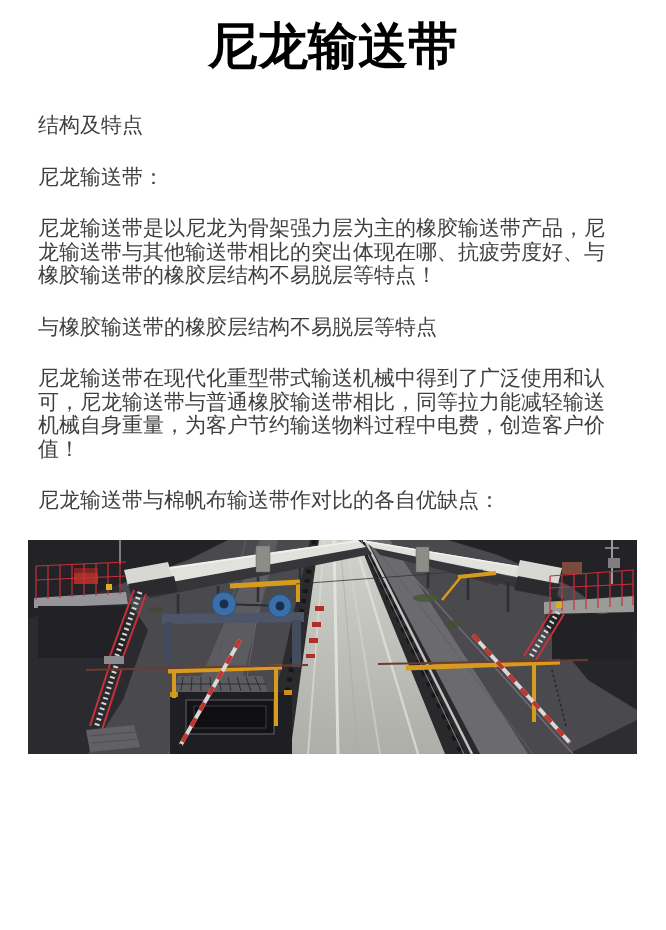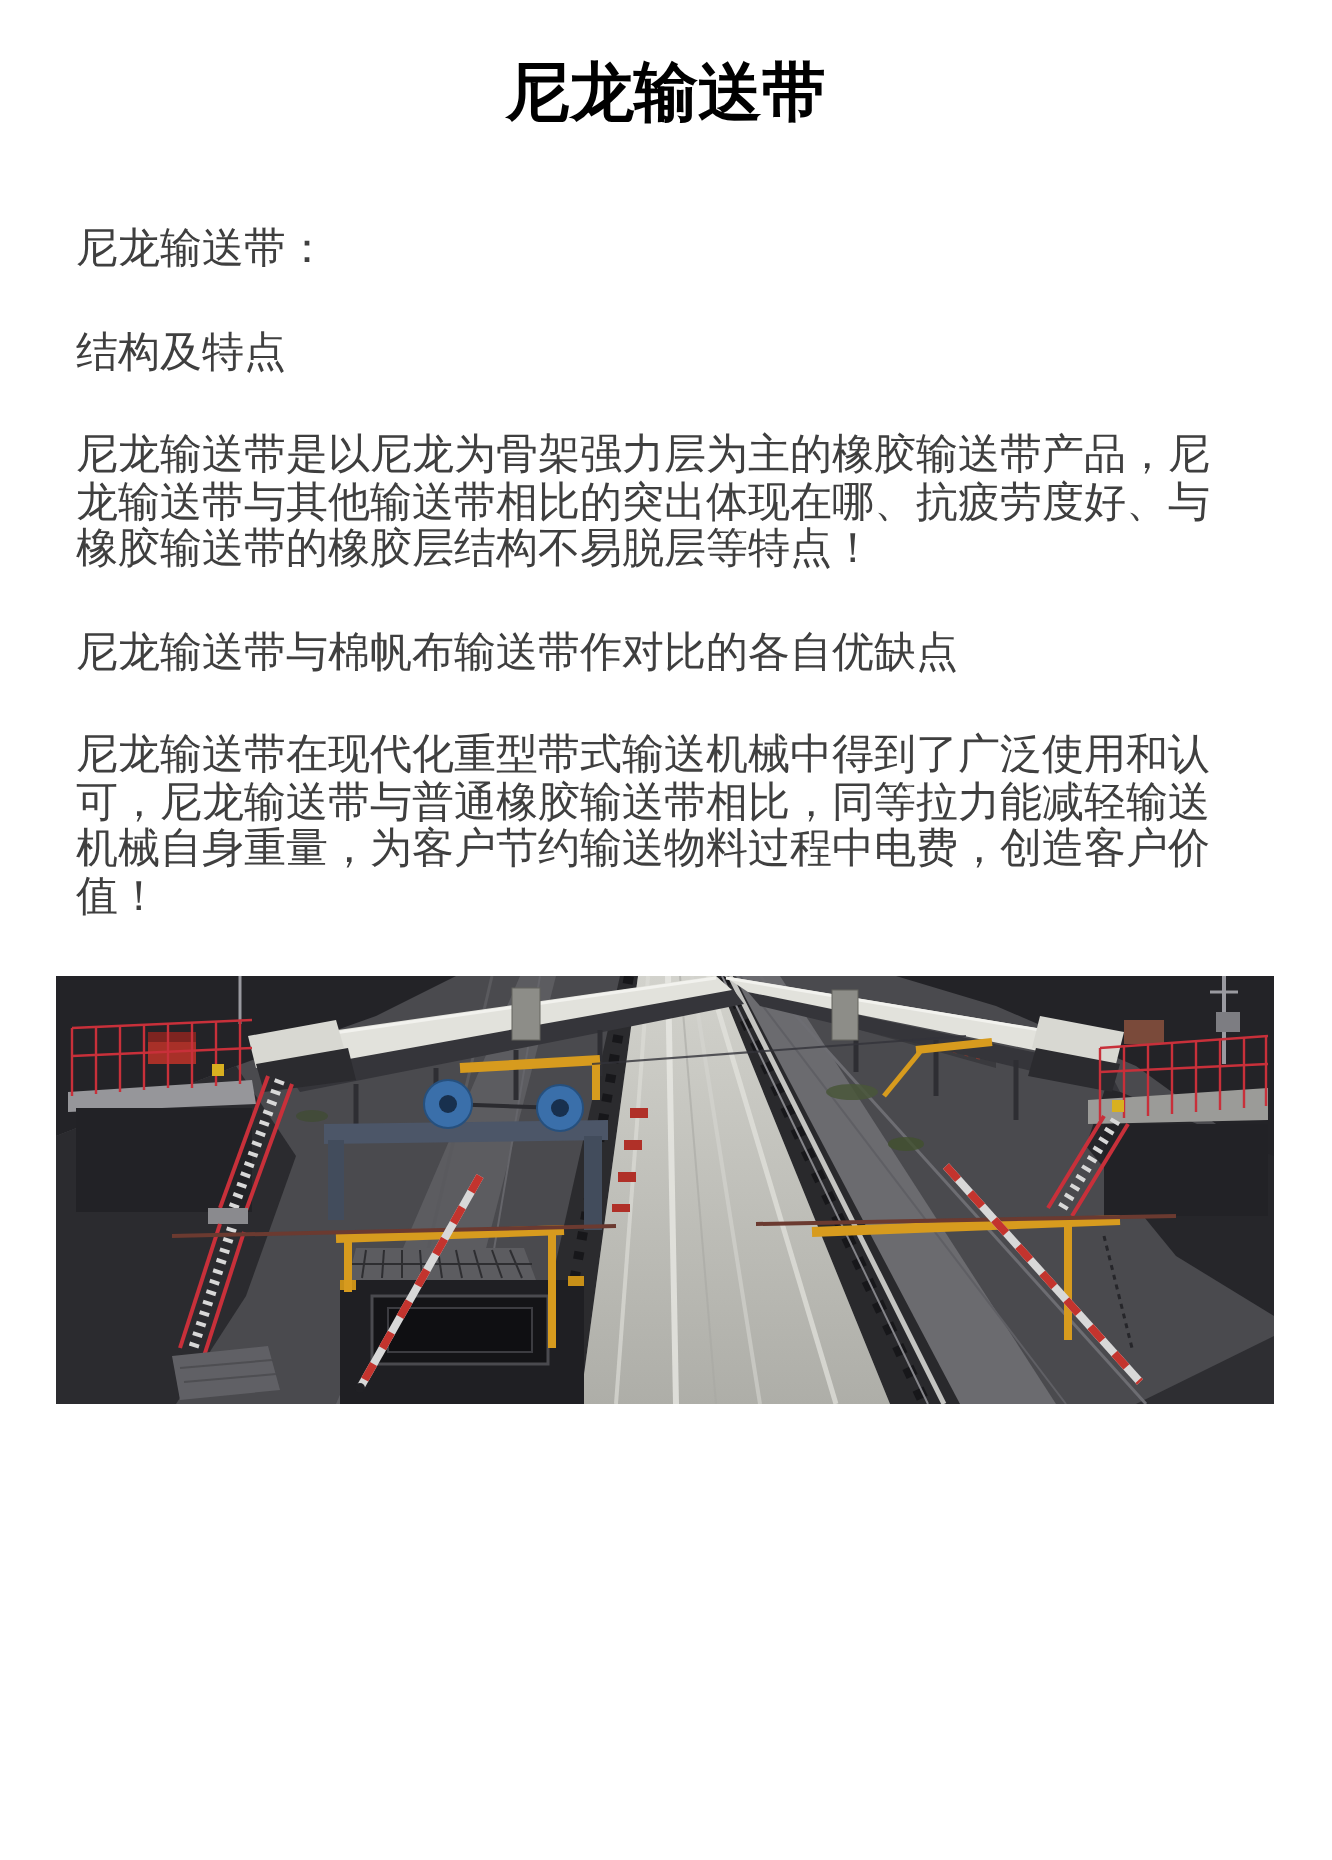--- a/index.html
+++ b/index.html
@@ -3,21 +3,21 @@
 <meta charset="utf-8">
 <style>
   html, body { margin:0; padding:0; }
   body {
     width:666px; height:930px; background:#ffffff;
     font-family:"Liberation Sans","DejaVu Sans",sans-serif;
     color:#3f3f3f; overflow:hidden;
   }
   h1.page-title {
     margin:18px 0 38px 0;
-    font-size:32px; line-height:57px; font-weight:700;
+    font-size:50px; line-height:57px; font-weight:700;
     text-align:center; color:#000000;
   }
   .body-text {
     padding-left:38px; width:572px;
     font-size:21px; line-height:23.5px;
     word-break:break-all; line-break:anywhere;
   }
   .body-text p { margin:28px 0; }
   figure.photo-frame {
     margin:28px 0 0 28px; padding:0;
@@ -26,25 +26,26 @@
   figure.photo-frame svg { display:block; }
 </style>
 </head>
 <body>
 
 <div>
 
   <h1 class="page-title">尼龙输送带</h1>
 
   <div class="body-text">
+    <p>结构及特点</p>
     <p>尼龙输送带：</p>
-    <p>结构及特点</p>
     <p>尼龙输送带是以尼龙为骨架强力层为主的橡胶输送带产品，尼龙输送带与其他输送带相比的突出体现在哪、抗疲劳度好、与橡胶输送带的橡胶层结构不易脱层等特点！</p>
-    <p>尼龙输送带与棉帆布输送带作对比的各自优缺点</p>
+    <p>与橡胶输送带的橡胶层结构不易脱层等特点</p>
     <p>尼龙输送带在现代化重型带式输送机械中得到了广泛使用和认可，尼龙输送带与普通橡胶输送带相比，同等拉力能减轻输送机械自身重量，为客户节约输送物料过程中电费，创造客户价值！</p>
+    <p>尼龙输送带与棉帆布输送带作对比的各自优缺点：</p>
   </div>
 
   <figure class="photo-frame">
     <svg width="609" height="214" viewBox="0 0 609 214" xmlns="http://www.w3.org/2000/svg">
       <defs>
         <linearGradient id="beltGrad" x1="0" y1="0" x2="0" y2="1">
           <stop offset="0" stop-color="#d2d2cc"></stop>
             <stop offset="1" stop-color="#aeaea8"></stop>
         </linearGradient>
       </defs>

